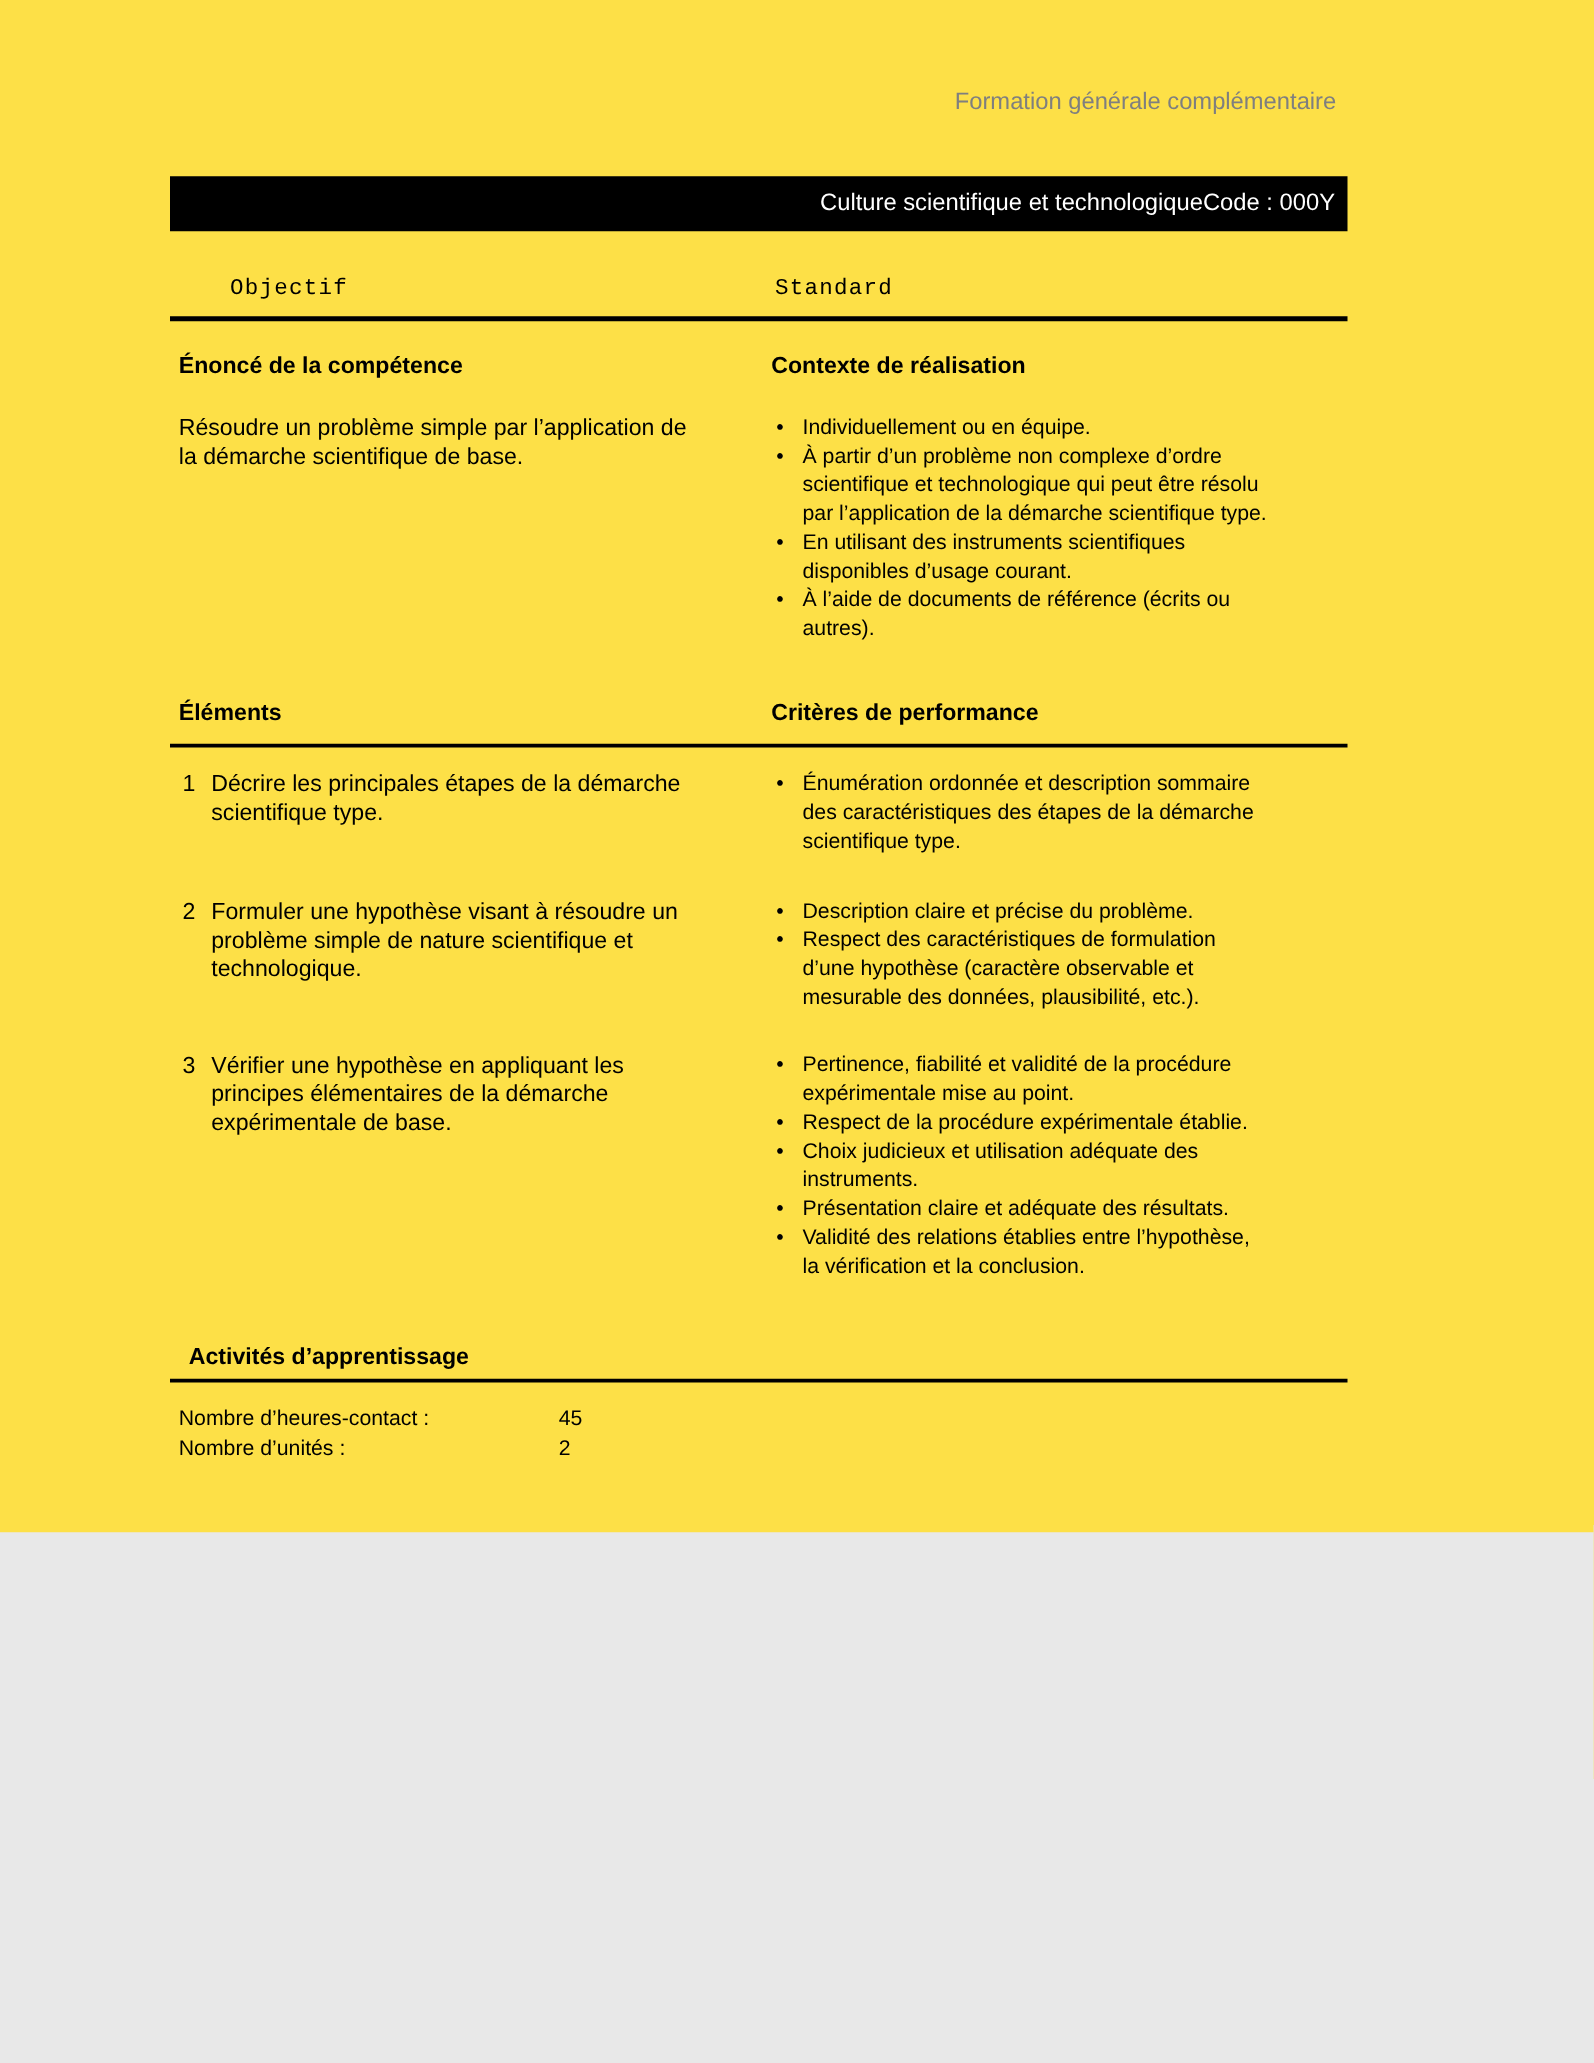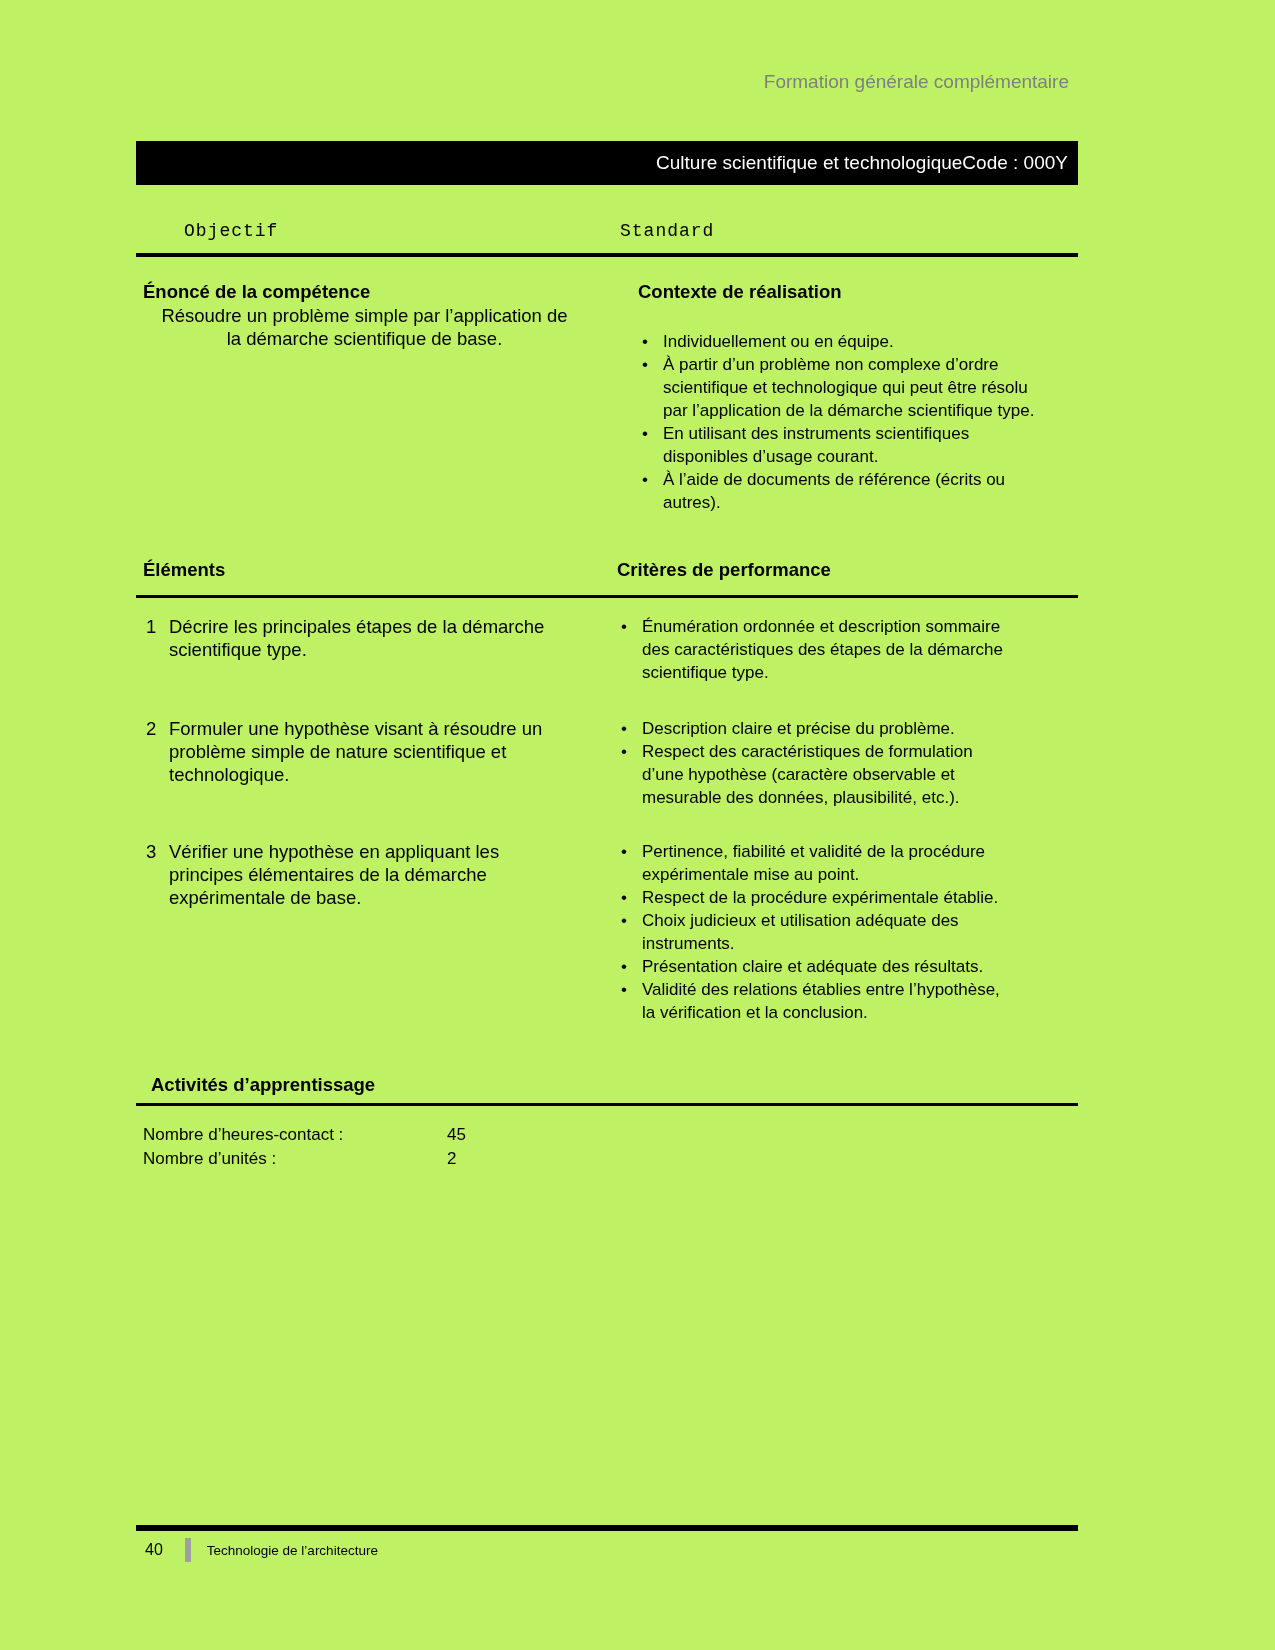--- a/index.html
+++ b/index.html
@@ -1,20 +1,20 @@
 <!DOCTYPE html>
 <html lang="fr"><head>
 <meta charset="utf-8">
 <style>
   html,body{margin:0;padding:0;background:#e8e8e8;}
   .page{
     position:relative;
-    width:1275px;height:1650px;
+    width:1275px;height:1226px;
     margin:0 auto;
-    background:#bef264;
+    background:#fde047;
     font-family:"Liberation Sans",sans-serif;
     color:#000;
     overflow:hidden;
   }
   .abs{position:absolute;}
 
   #running-header{
     top:71px;right:206px;
     font-size:19px;line-height:22px;
     color:#7f7f7f;
@@ -39,32 +39,32 @@
 
   .rule{left:136px;width:942px;background:#000;}
   #rule1{top:253px;height:4px;}
   #rule2{top:595px;height:3px;}
   #rule3{top:1103px;height:3px;}
 
   .twocol{
     left:136px;width:942px;
     display:grid;grid-template-columns:450px 492px;
   }
-  #section1{top:280px;gap:21px;}
+  #section1{top:280px;}
   #section2-headers{top:558px;}
 
   .h3{font-weight:bold;font-size:18.5px;line-height:24px;}
   .left-pad{padding-left:7px;box-sizing:border-box;}
   .right-col{padding-left:31px;box-sizing:border-box;}
 
   .bodytext{
+    margin-top:26px;
     font-size:18.5px;line-height:23px;
     white-space:pre-line;
     width:450px;
-    text-align:center;
   }
 
   ul.bullets{
     list-style:none;margin:26px 0 0;padding:0;
     font-size:17px;line-height:23px;
   }
   ul.bullets.tight{margin-top:0;}
   ul.bullets li{
     position:relative;padding-left:25px;
     white-space:pre-line;

